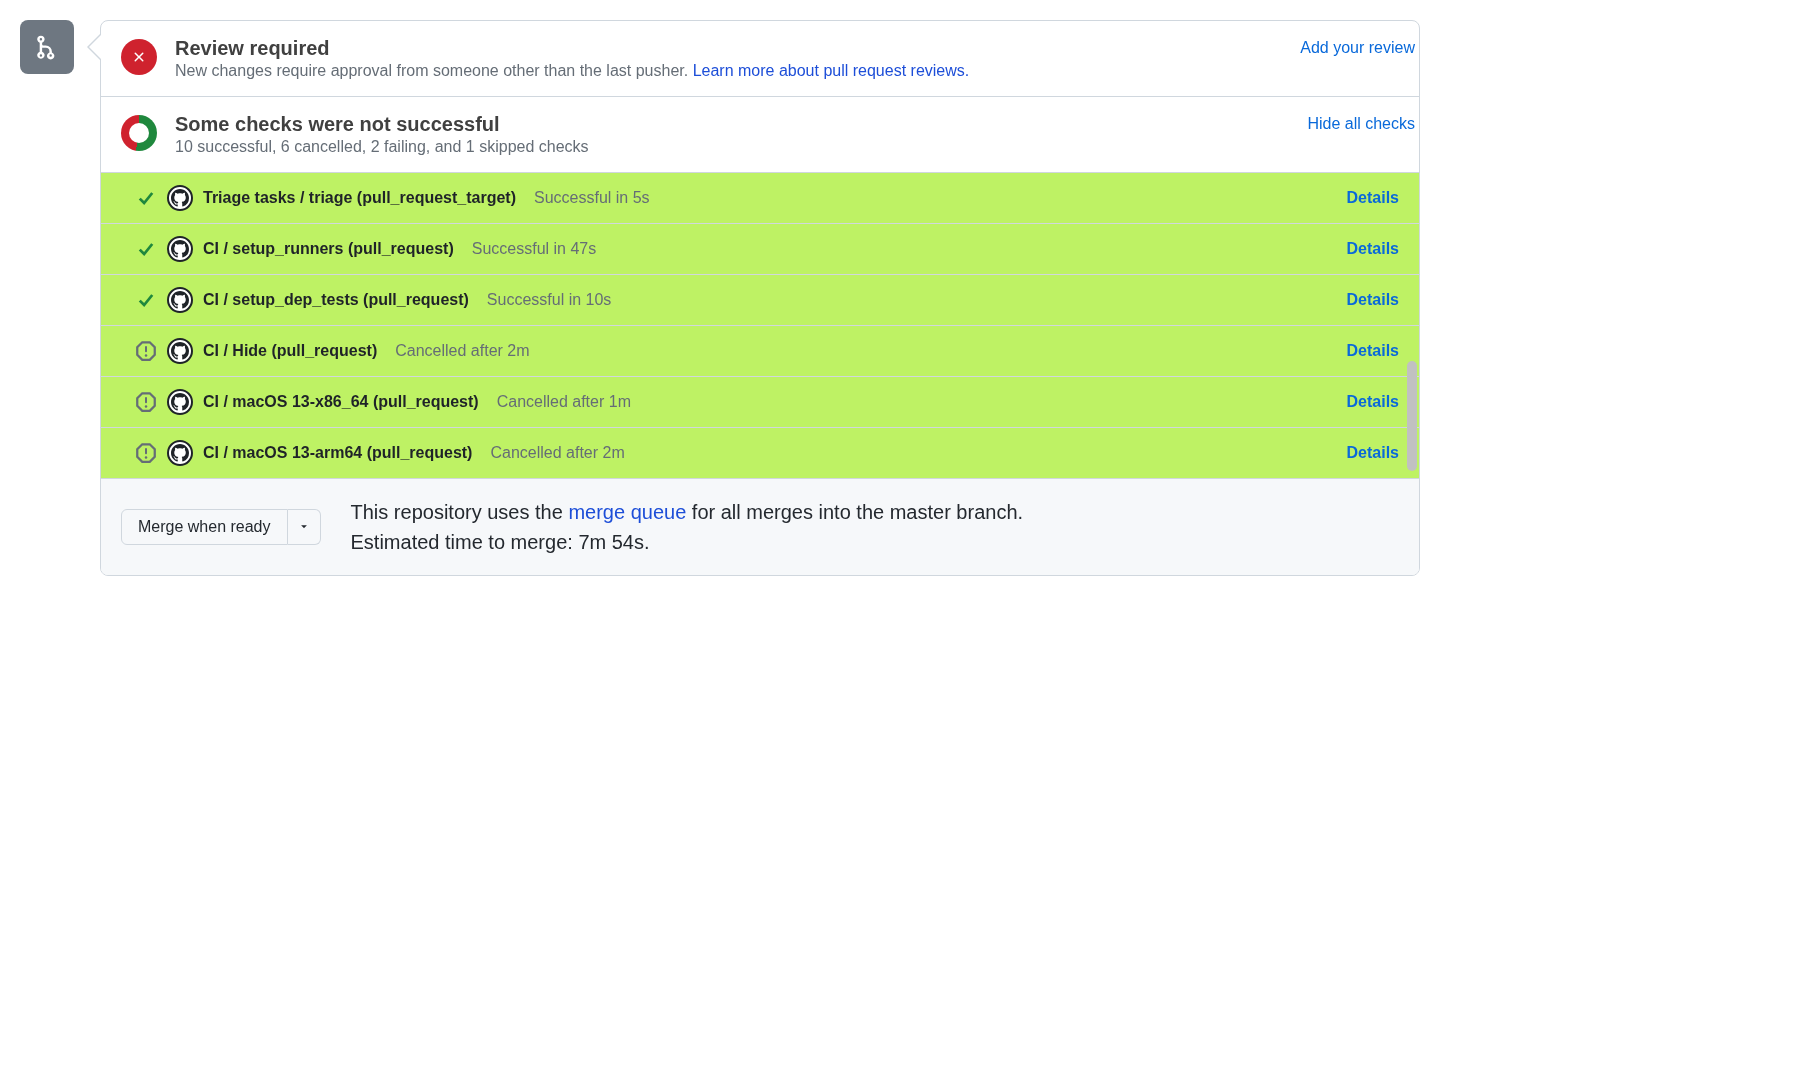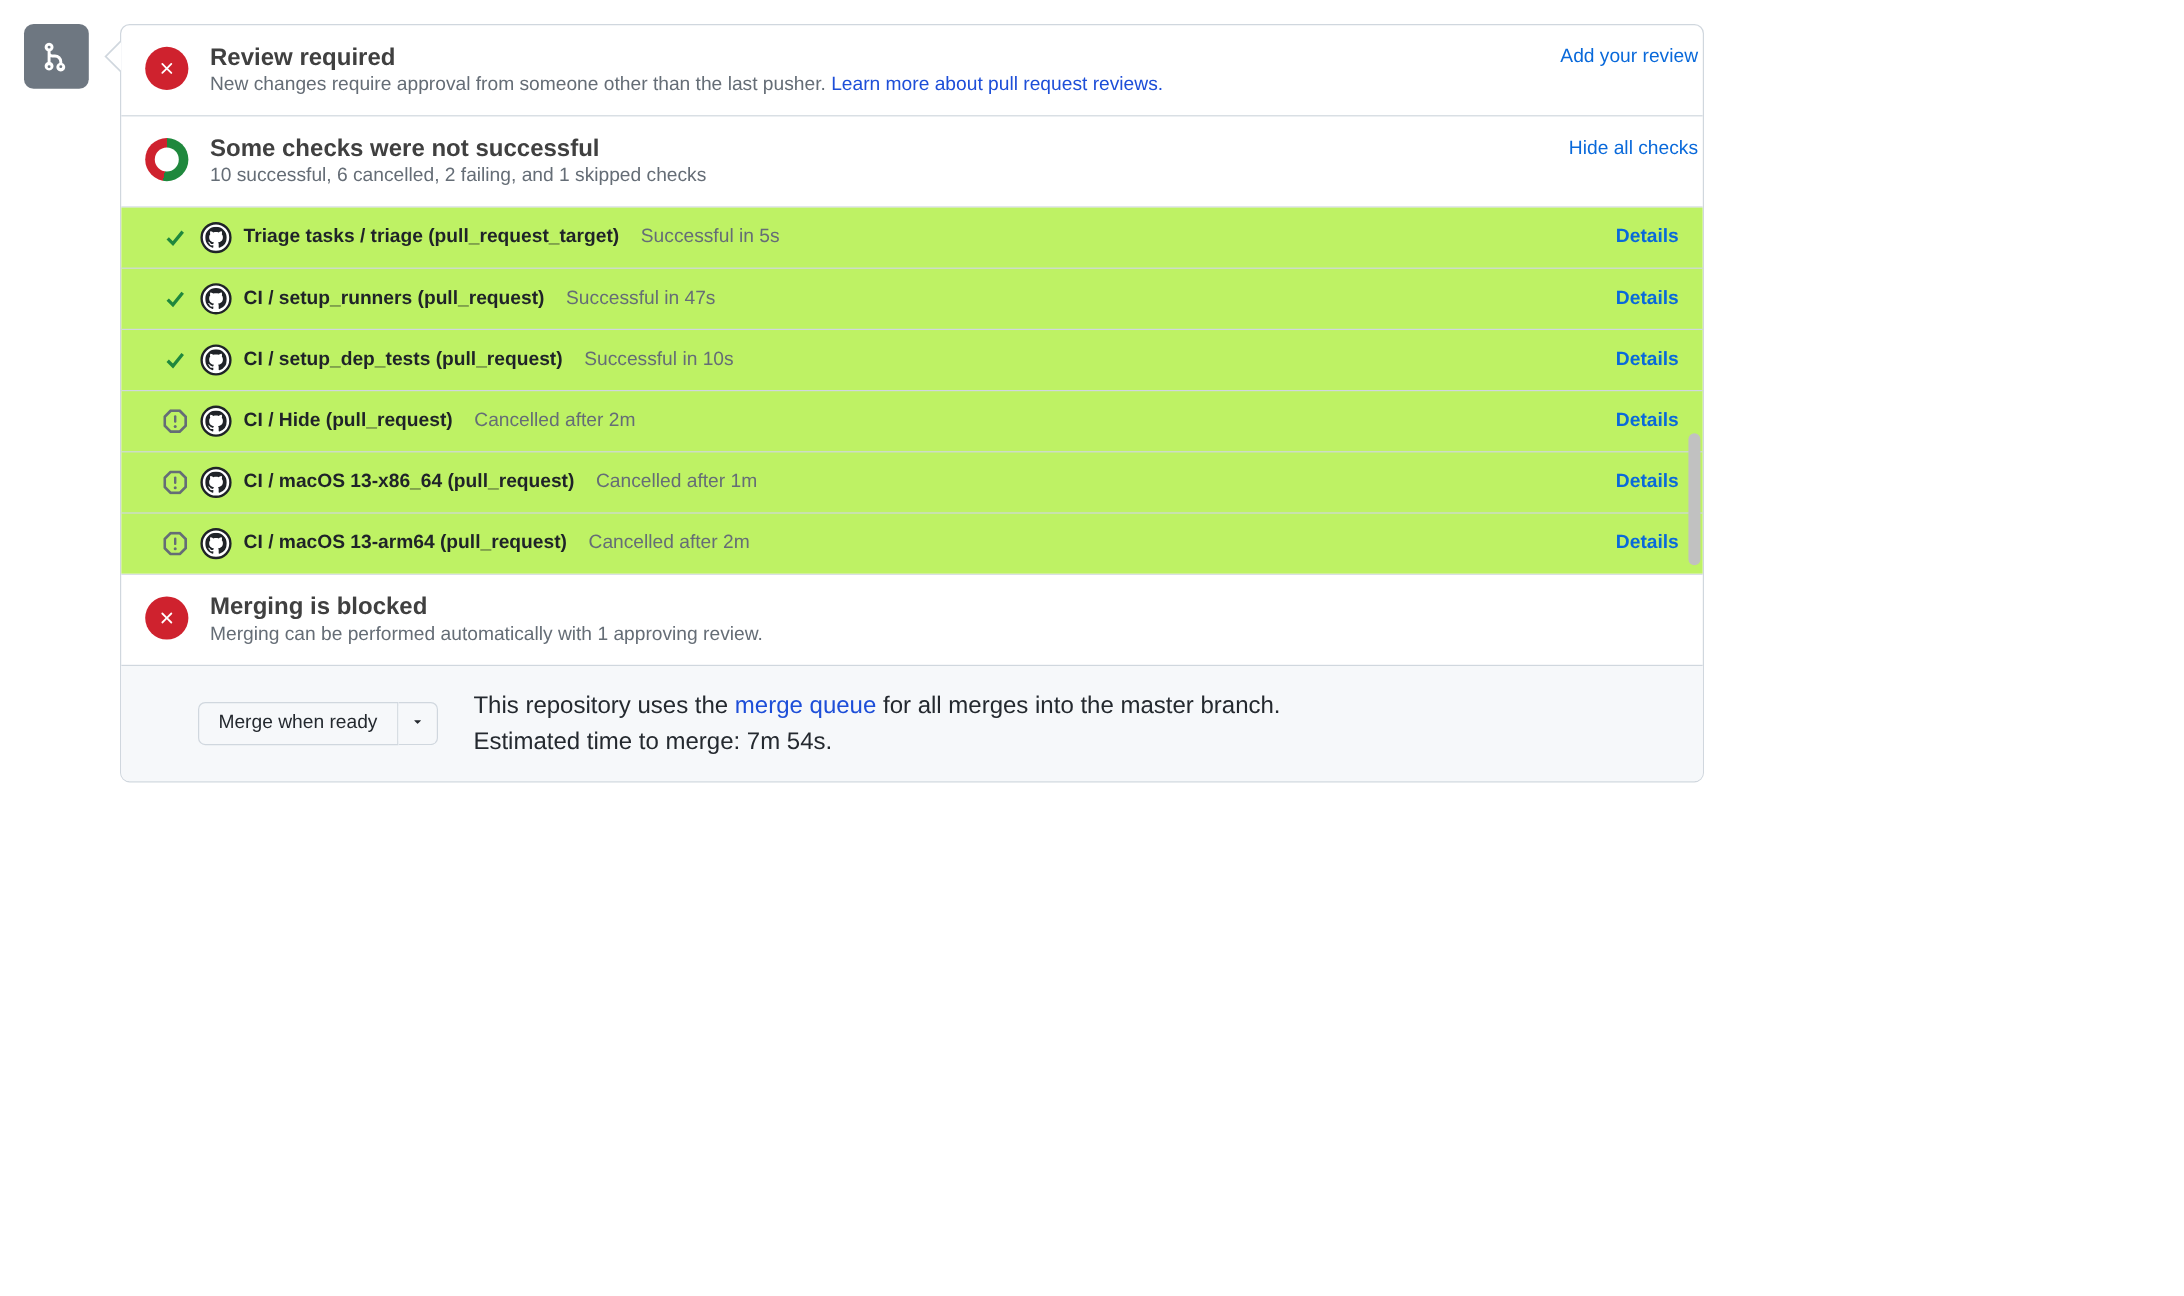--- a/index.html
+++ b/index.html
@@ -135,21 +135,21 @@
     border-radius: 5px;
     top: 340px;
   }
   .branch-section {
     background: #f6f8fa;
     padding: 18px 20px;
     display:flex;
     align-items:center;
     gap: 0;
   }
-  .btn-group { display:flex;margin-left:44px; }
+  .btn-group { display:flex; }
   .btn {
     background:#f6f8fa;
     border:1px solid #d0d7de;
     padding: 8px 16px;
     font-size: 16px;
     font-weight: 500;
     color:#24292f;
     cursor:pointer;
   }
   .btn.main { border-radius: 6px 0 0 6px; }
@@ -294,29 +294,20 @@
               </svg>
             </span>
             <span class="check-name">CI / macOS 13-arm64 (pull_request)</span>
             <span class="check-detail">Cancelled after 2m</span>
             <span class="spacer"></span>
             <a class="details-link">Details</a>
           </div>
         </div>
     </div>
 
-    <div class="section">
-      <div class="status-icon status-red">
-        <svg viewBox="0 0 16 16">
-            <path d="M3.72 3.72a.75.75 0 0 1 1.06 0L8 6.94l3.22-3.22a.75.75 0 1 1 1.06 1.06L9.06 8l3.22 3.22a.75.75 0 1 1-1.06 1.06L8 9.06l-3.22 3.22a.75.75 0 0 1-1.06-1.06L6.94 8 3.72 4.78a.75.75 0 0 1 0-1.06Z"></path>
-          </svg>
-      </div>
-      <h3>Merging is blocked</h3>
-      <p class="desc">Merging can be performed automatically with 1 approving review.</p>
-    </div>
 
     <div class="branch-section">
       <div class="btn-group">
         <button class="btn main">Merge when ready</button>
         <button class="btn dd">
           <svg width="12" height="12" viewBox="0 0 16 16">
               <path d="m4.427 7.427 3.396 3.396a.25.25 0 0 0 .354 0l3.396-3.396A.25.25 0 0 0 11.396 7H4.604a.25.25 0 0 0-.177.427Z"></path>
             </svg>
         </button>
       </div>

